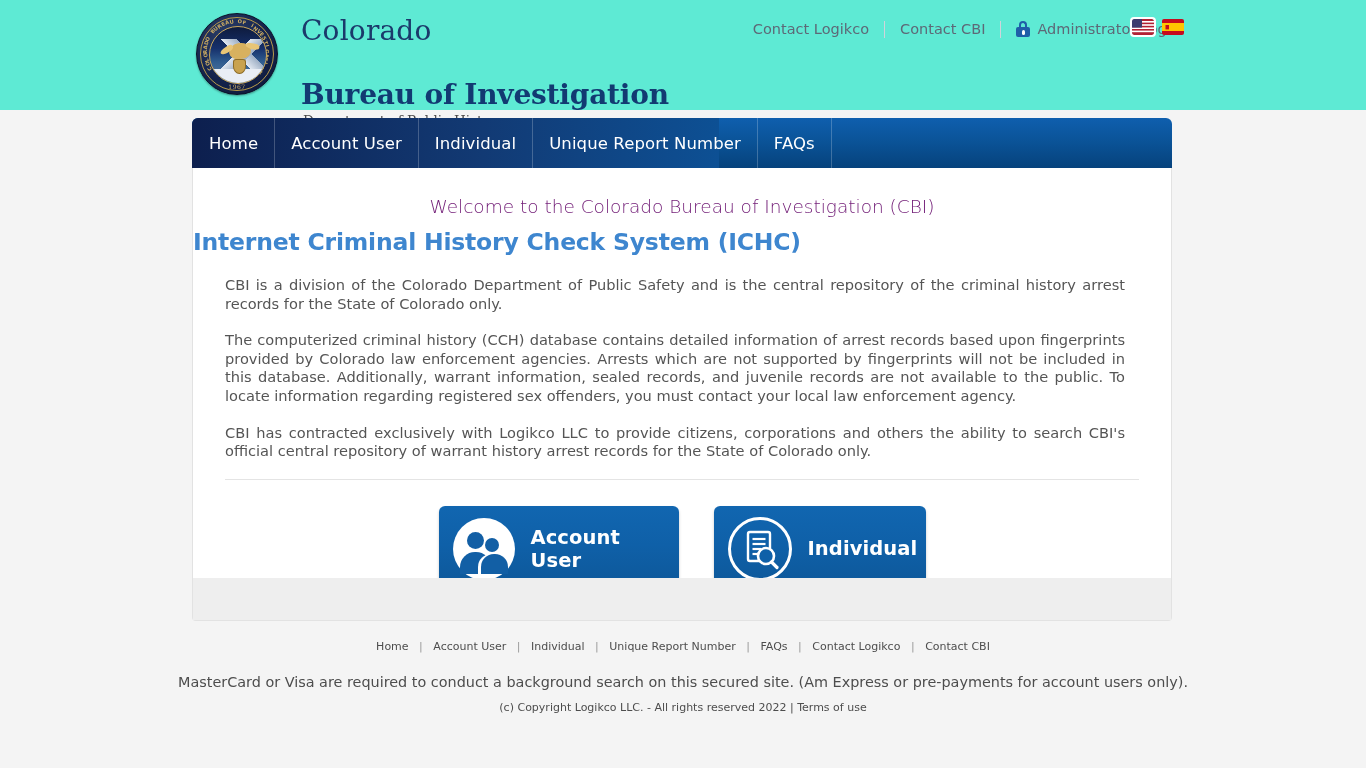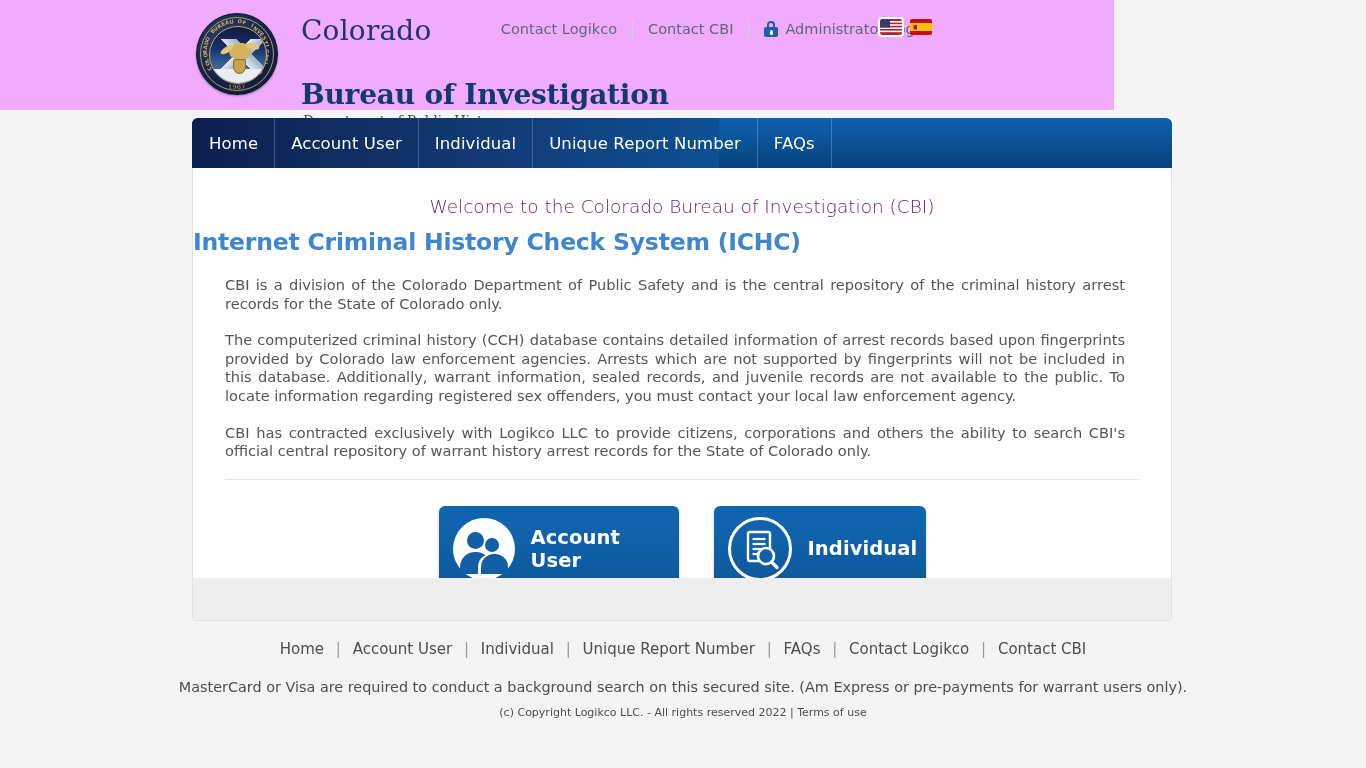--- a/index.html
+++ b/index.html
@@ -7,22 +7,22 @@
     margin: 0; padding: 0;
     width: 1366px; height: 768px;
     background: #f4f4f4;
     font-family: "DejaVu Sans", "Liberation Sans", sans-serif;
     overflow: hidden;
   }
   .page { position: relative; width: 1366px; height: 768px; }
 
   
   .header {
-    position: absolute; left: 0; top: 0; width: 1114px; height: 110px;
-    background: #f0abfc;
+    position: absolute; left: 0; top: 0; width: 1366px; height: 110px;
+    background: #5eead4;
   }
   .brand { position: absolute; left: 196px; top: 13px; display: flex; align-items: flex-start; }
 
   .seal {
     width: 82px; height: 82px; border-radius: 50%;
     background:
       radial-gradient(circle at 38% 32%, #2b3f6b 0%, #14224a 58%, #0b1430 100%);
     border: 1px solid #0a1026;
     position: relative; flex: none;
     box-shadow: 0 1px 2px rgba(0,0,0,.35);
@@ -191,21 +191,21 @@
     background: #125fa5; }
   .ic-users .p2b { position:absolute; left: 25px; top: 33px; width: 27px; height: 20px;
     background: #125fa5; border-radius: 13px 13px 0 0;
     box-shadow: -3px 0 0 0 #ffffff; }
 
   .ic-doc { width: 64px; height: 64px; border-radius: 50%;
     border: 3px solid #ffffff; position: relative; flex: none; }
 
   
   .pfoot { position: absolute; left: 0; top: 624px; width: 1366px; text-align: center; }
-  .flinks { font-size: 15px; color: #4d4d4d; padding-top: 16px; }
+  .flinks { font-size: 11px; color: #4d4d4d; padding-top: 16px; }
   .flinks a { color: #4d4d4d; text-decoration: none; }
   .flinks .bar { color: #9a9a9a; padding: 0 7px; }
   .fnote { font-size: 14.4px; color: #4d4d4d; padding-top: 21px; }
   .fcopy { font-size: 11px; color: #4d4d4d; padding-top: 11px; }
   .fcopy a { color: #4d4d4d; text-decoration: none; }
 </style>
 </head>
 <body>
 
 <div class="page">
@@ -357,20 +357,20 @@
       <a href="#">Individual</a>
       <span class="bar">|</span>
       <a href="#">Unique Report Number</a>
       <span class="bar">|</span>
       <a href="#">FAQs</a>
       <span class="bar">|</span>
       <a href="#">Contact Logikco</a>
       <span class="bar">|</span>
       <a href="#">Contact CBI</a>
     </div>
-    <div class="fnote">MasterCard or Visa are required to conduct a background search on this secured site. (Am Express or pre-payments for warrant users only).</div>
+    <div class="fnote">MasterCard or Visa are required to conduct a background search on this secured site. (Am Express or pre-payments for account users only).</div>
     <div class="fcopy">
       <span>(c) Copyright Logikco LLC. - All rights reserved 2022 |</span>
       <a href="#">Terms of use</a>
     </div>
   </div>
 
 </div>
 
 </body></html>

